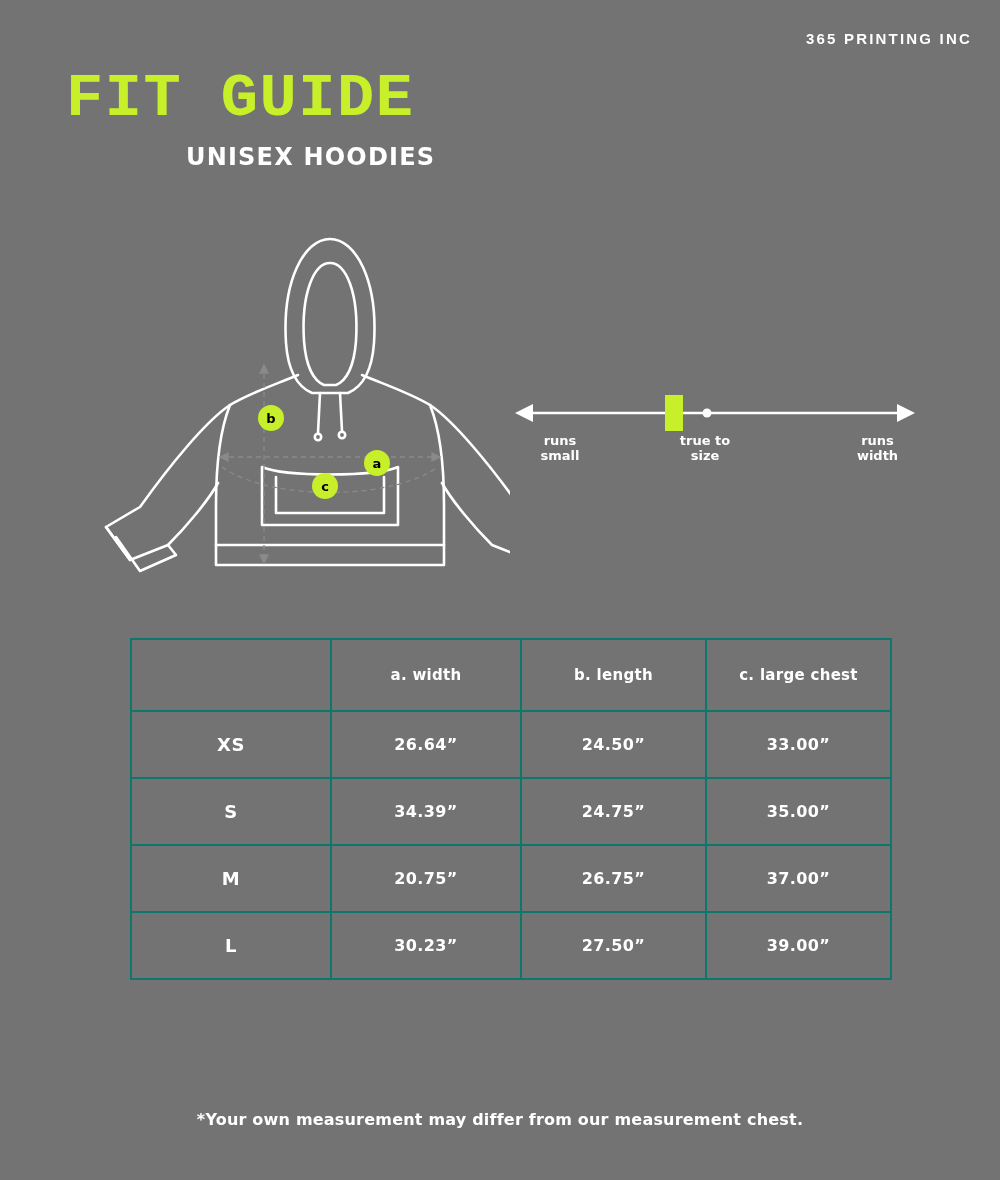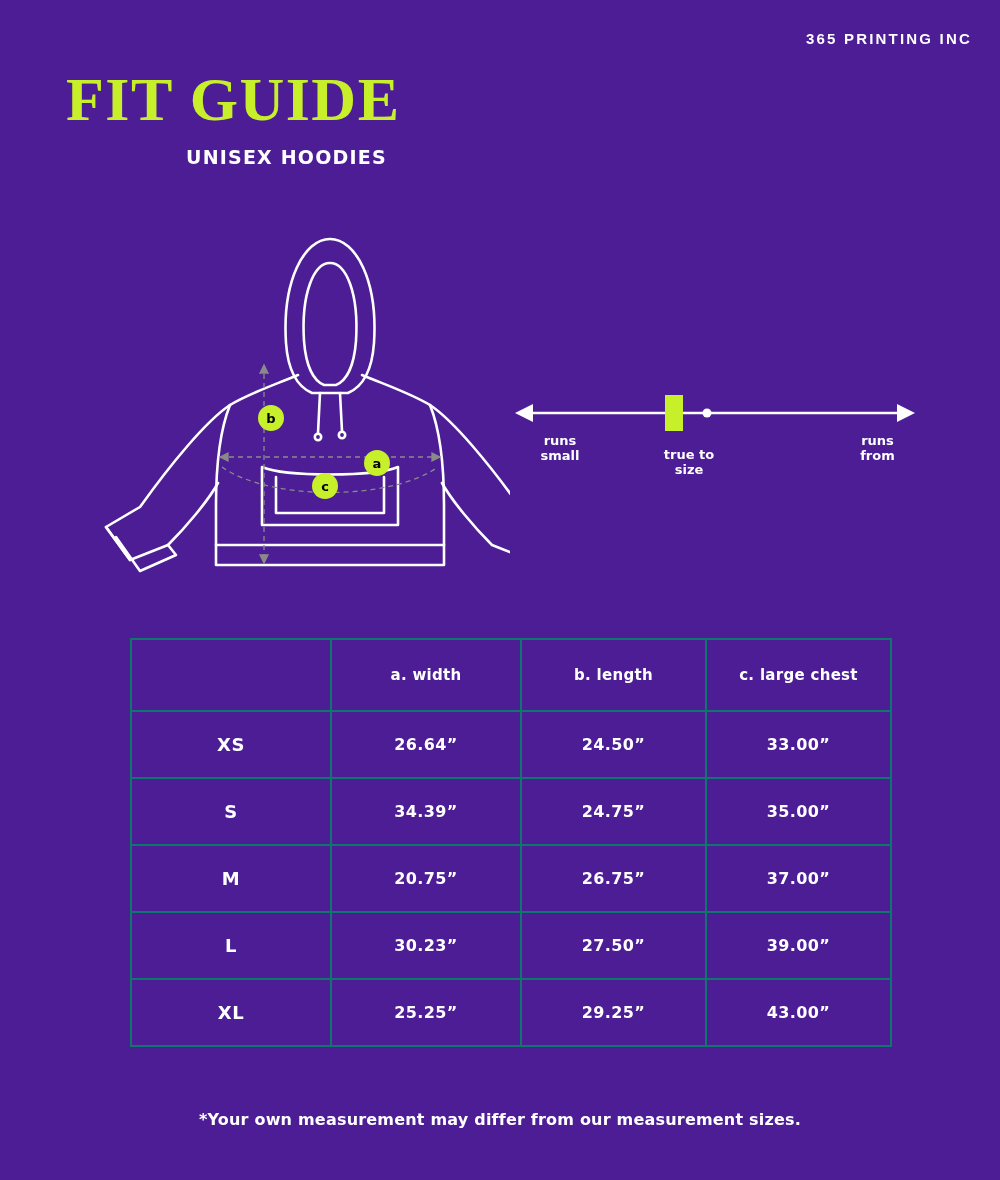--- a/index.html
+++ b/index.html
@@ -11,21 +11,21 @@
     width: 1000px;
     height: 1180px;
     position: relative;
     font-family: "Liberation Sans", sans-serif;
     color: #ffffff;
     overflow: hidden;
   }
   .page {
     position: absolute;
     inset: 0;
-    background: #4c1d95;
+    background: #737373;
     padding-left: 20px;
   }
 
   
   .brand {
     position: absolute;
     top: 30px;
     right: 28px;
     font-size: 15px;
     font-weight: bold;
@@ -36,28 +36,28 @@
   
   .title {
     position: absolute;
     left: 66px;
     top: 68px;
     font-size: 62px;
     line-height: 62px;
     font-weight: bold;
     letter-spacing: 1.5px;
     color: #c8f02a;
-    font-family: Liberation Serif, serif;
+    font-family: Liberation Mono, monospace;
     text-align: right;
   }
   .subtitle {
     position: absolute;
     left: 186px;
     top: 142px;
-    font-size: 19px;
+    font-size: 24px;
     line-height: 30px;
     font-weight: bold;
     letter-spacing: 1.2px;
     color: #ffffff;
     font-family: "DejaVu Sans", sans-serif;
   }
 
   
   .hoodie-art {
     position: absolute;
@@ -109,21 +109,21 @@
   .scale-label {
     position: absolute;
     font-size: 13px;
     font-weight: bold;
     line-height: 15px;
     color: #ffffff;
     text-align: center;
     font-family: "DejaVu Sans", sans-serif;
   }
   .lbl-small { left: 0px; top: 0px; width: 110px; }
-  .lbl-true  { left: 124px; top: 0px; width: 120px; margin-top: 14px; }
+  .lbl-true  { left: 140px; top: 0px; width: 120px; }
   .lbl-large { left: 325px; top: 0px; width: 95px; }
 
   
   .table-wrap {
     position: absolute;
     left: 130px;
     top: 638px;
     width: 760px;
   }
   table.size-table {
@@ -258,21 +258,21 @@
       <div class="scale-label lbl-small">
         <span>runs</span><br>
         <span>small</span>
       </div>
       <div class="scale-label lbl-true">
         <span>true to</span><br>
         <span>size</span>
       </div>
       <div class="scale-label lbl-large">
         <span>runs</span><br>
-        <span>from</span>
+        <span>width</span>
       </div>
     </div>
   </div>
 
   <div class="table-wrap">
     <table class="size-table">
       <colgroup>
         <col class="c-size">
           <col class="c-width">
           <col class="c-len">
@@ -304,25 +304,19 @@
           <td class="val-cell">20.75”</td>
           <td class="val-cell">26.75”</td>
           <td class="val-cell">37.00”</td>
         </tr>
         <tr>
           <td class="size-cell">L</td>
           <td class="val-cell">30.23”</td>
           <td class="val-cell">27.50”</td>
           <td class="val-cell">39.00”</td>
         </tr>
-        <tr>
-          <td class="size-cell">XL</td>
-          <td class="val-cell">25.25”</td>
-          <td class="val-cell">29.25”</td>
-          <td class="val-cell">43.00”</td>
-        </tr>
       </tbody>
     </table>
   </div>
 
-  <div class="footnote">*Your own measurement may differ from our measurement sizes.</div>
+  <div class="footnote">*Your own measurement may differ from our measurement chest.</div>
 
 </div>
 
 </body></html>

